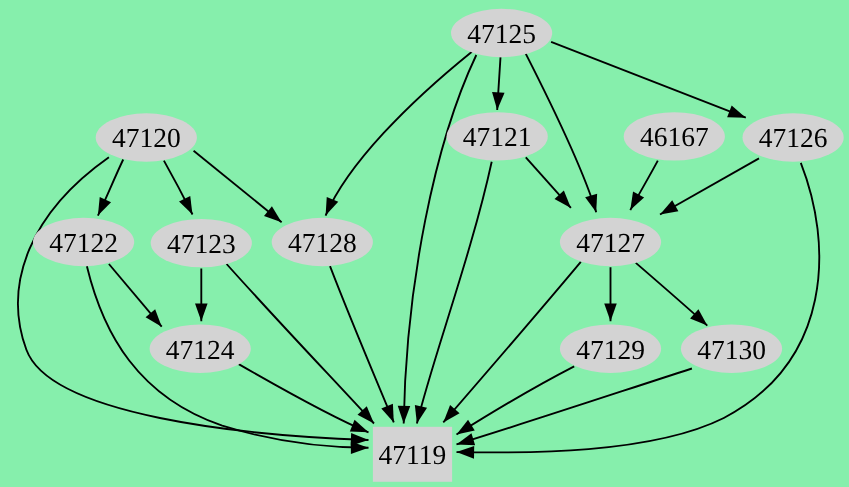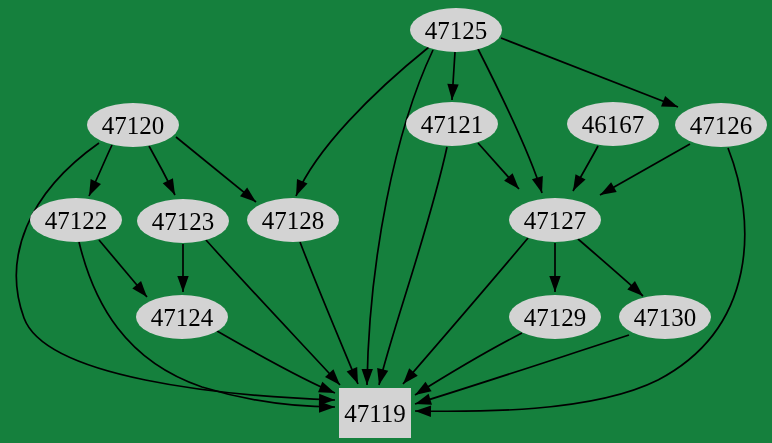--- a/index.html
+++ b/index.html
@@ -4,21 +4,21 @@
 <style>
   html, body {
     margin: 0;
     padding: 0;
     background: #ffffff;
   }
   .canvas {
     width: 772px;
     height: 443px;
     position: relative;
-    background: #15803d;
+    background: #86efac;
     overflow: hidden;
   }
   svg {
     display: block;
   }
   .edge {
     fill: none;
     stroke-width: 1.7px;
   }
   .node-label {

